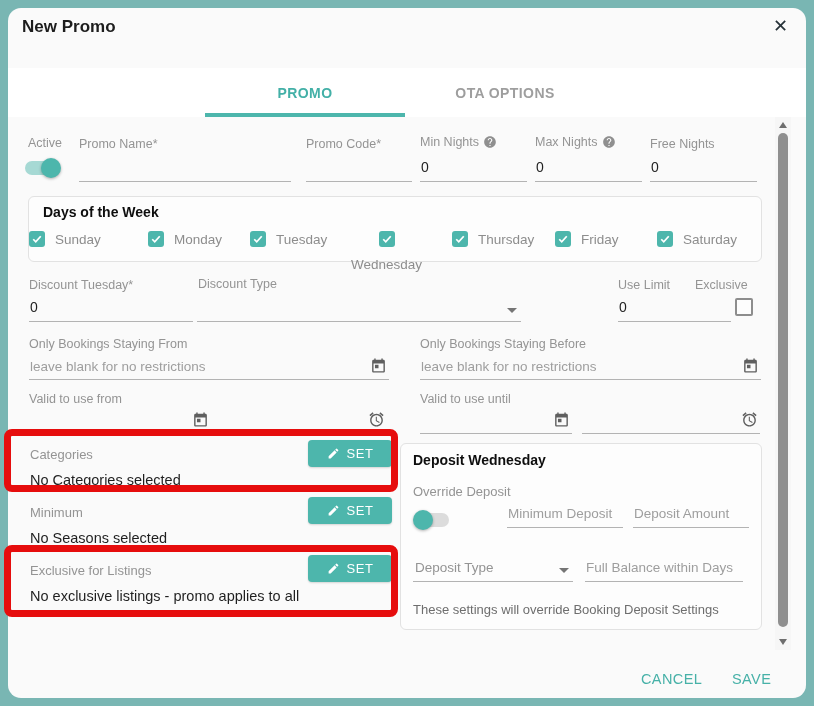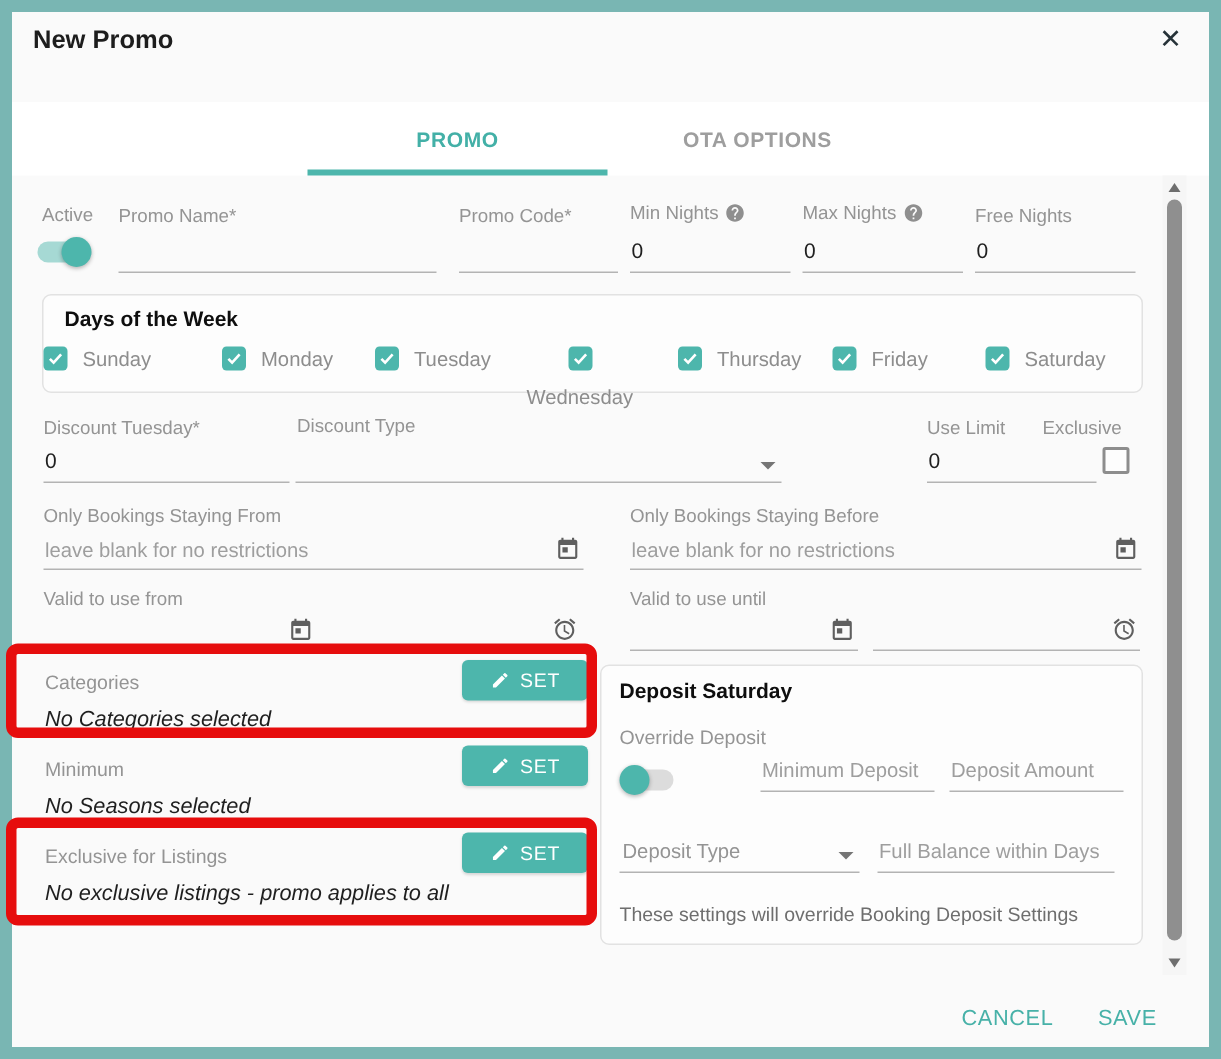--- a/index.html
+++ b/index.html
@@ -1,20 +1,20 @@
 <!DOCTYPE html>
 <html><head>
 <meta charset="utf-8">
 <style>
   * { margin:0; padding:0; box-sizing:border-box; }
   html,body { width:814px; height:706px; }
   body { font-family:"Liberation Sans", sans-serif; }
 
   .page { position:relative; width:814px; height:706px; background:#79b6b3; overflow:hidden; }
-  .modal { position:absolute; inset:8px; background:#fafafa; }
+  .modal { position:absolute; inset:8px; background:#fafafa;border-radius:13px; }
 
   .dlg-title { position:absolute; left:14px; top:9px; font-size:17px; font-weight:700; color:#1d1d1d; }
   .close-x { position:absolute; right:18px; top:8px; font-size:18px; color:#263238; cursor:pointer; line-height:20px; }
 
   .tabbar { position:absolute; left:0; top:60px; width:100%; height:49px; background:#ffffff; }
   .tab { position:absolute; top:0; width:200px; height:49px; display:flex; align-items:center; justify-content:center;
          font-size:14px; font-weight:600; letter-spacing:.4px; color:#9e9e9e; cursor:pointer; }
   .tab.active { color:#43b0a7; }
   .tab1 { left:197px; } .tab2 { left:397px; }
   .tab-underline { position:absolute; left:197px; bottom:0; width:200px; height:4px; background:#4db6ac; }
@@ -46,21 +46,21 @@
   .day-item { position:absolute; top:34px; display:flex; align-items:center; gap:10px; font-size:13.5px; color:#8d8d8d; }
   .day-item:nth-of-type(1){left:18px;} .day-item:nth-of-type(2){left:119px;} .day-item:nth-of-type(3){left:221px;}
   .day-item:nth-of-type(4){left:322px;flex-direction:column;} .day-item:nth-of-type(5){left:423px;} .day-item:nth-of-type(6){left:526px;}
   .day-item:nth-of-type(7){left:628px;}
 
   .underline-box { position:absolute; border-bottom:1px solid #b3b3b3; height:26px; }
   .caret { position:absolute; right:4px; bottom:8px; width:0; height:0; border-left:5px solid transparent; border-right:5px solid transparent; border-top:5px solid #757575; }
   .field-icon { position:absolute; right:2px; bottom:5px; width:17px; height:17px; color:#5f5f5f; cursor:pointer; }
   .field-icon svg { width:17px; height:17px; display:block; }
 
-  .status-text { position:absolute; font-size:14.5px; color:#1f1f1f; white-space:nowrap;font-style:italic; }
+  .status-text { position:absolute; font-size:14.5px; color:#1f1f1f; white-space:nowrap; }
   .set-btn { position:absolute; width:84px; height:27px; background:#4db6ac; border:none; border-radius:4px; color:#ffffff;
              font-family:"Liberation Sans",sans-serif; font-size:13px; font-weight:400; letter-spacing:.5px; cursor:pointer;
              display:flex; align-items:center; justify-content:center; gap:7px; box-shadow:0 1px 2px rgba(0,0,0,.15); }
   .set-btn svg { width:13px; height:13px; }
 
   .help-icon { width:14px; height:14px; color:#8f8f8f; cursor:pointer; }
   .help-icon svg { width:14px; height:14px; display:block; }
 
   .note { position:absolute; font-size:13px; color:#6e6e6e; }
 
@@ -276,21 +276,21 @@
     <div class="lbl" style="left:22px; top:555px; font-size:13px;">Exclusive for Listings</div>
     <button class="set-btn" style="left:300px; top:547px;">
       <svg viewBox="0 0 24 24" fill="#ffffff">
           <path d="M3 17.25V21h3.75L17.81 9.94l-3.75-3.75L3 17.25zM20.71 7.04c.39-.39.39-1.02 0-1.41l-2.34-2.34a.996.996 0 0 0-1.41 0l-1.83 1.83 3.75 3.75 1.83-1.83z"></path>
         </svg>
       <span>SET</span>
     </button>
     <div class="status-text" style="left:22px; top:580px;">No exclusive listings - promo applies to all</div>
 
     <div class="panel" style="left:392px; top:435px; width:362px; height:187px;">
-      <div class="panel-title" style="left:12px; top:8px;">Deposit Saturday</div>
+      <div class="panel-title" style="left:12px; top:8px;">Deposit Wednesday</div>
       <div class="lbl" style="left:12px; top:40px; font-size:13px;">Override Deposit</div>
       <div class="toggle off" style="left:12px; top:66px;">
         <div class="track"></div>
         <div class="thumb"></div>
       </div>
       <input class="line-input" style="left: 106px; top: 58px; width: 116px;" placeholder="Minimum Deposit">
       <input class="line-input" style="left: 232px; top: 58px; width: 116px;" placeholder="Deposit Amount">
 
       <div class="underline-box" style="left:12px; top:112px; width:160px;">
         <span class="lbl" style="left:2px; top:4px; font-size:13.5px;">Deposit Type</span>

